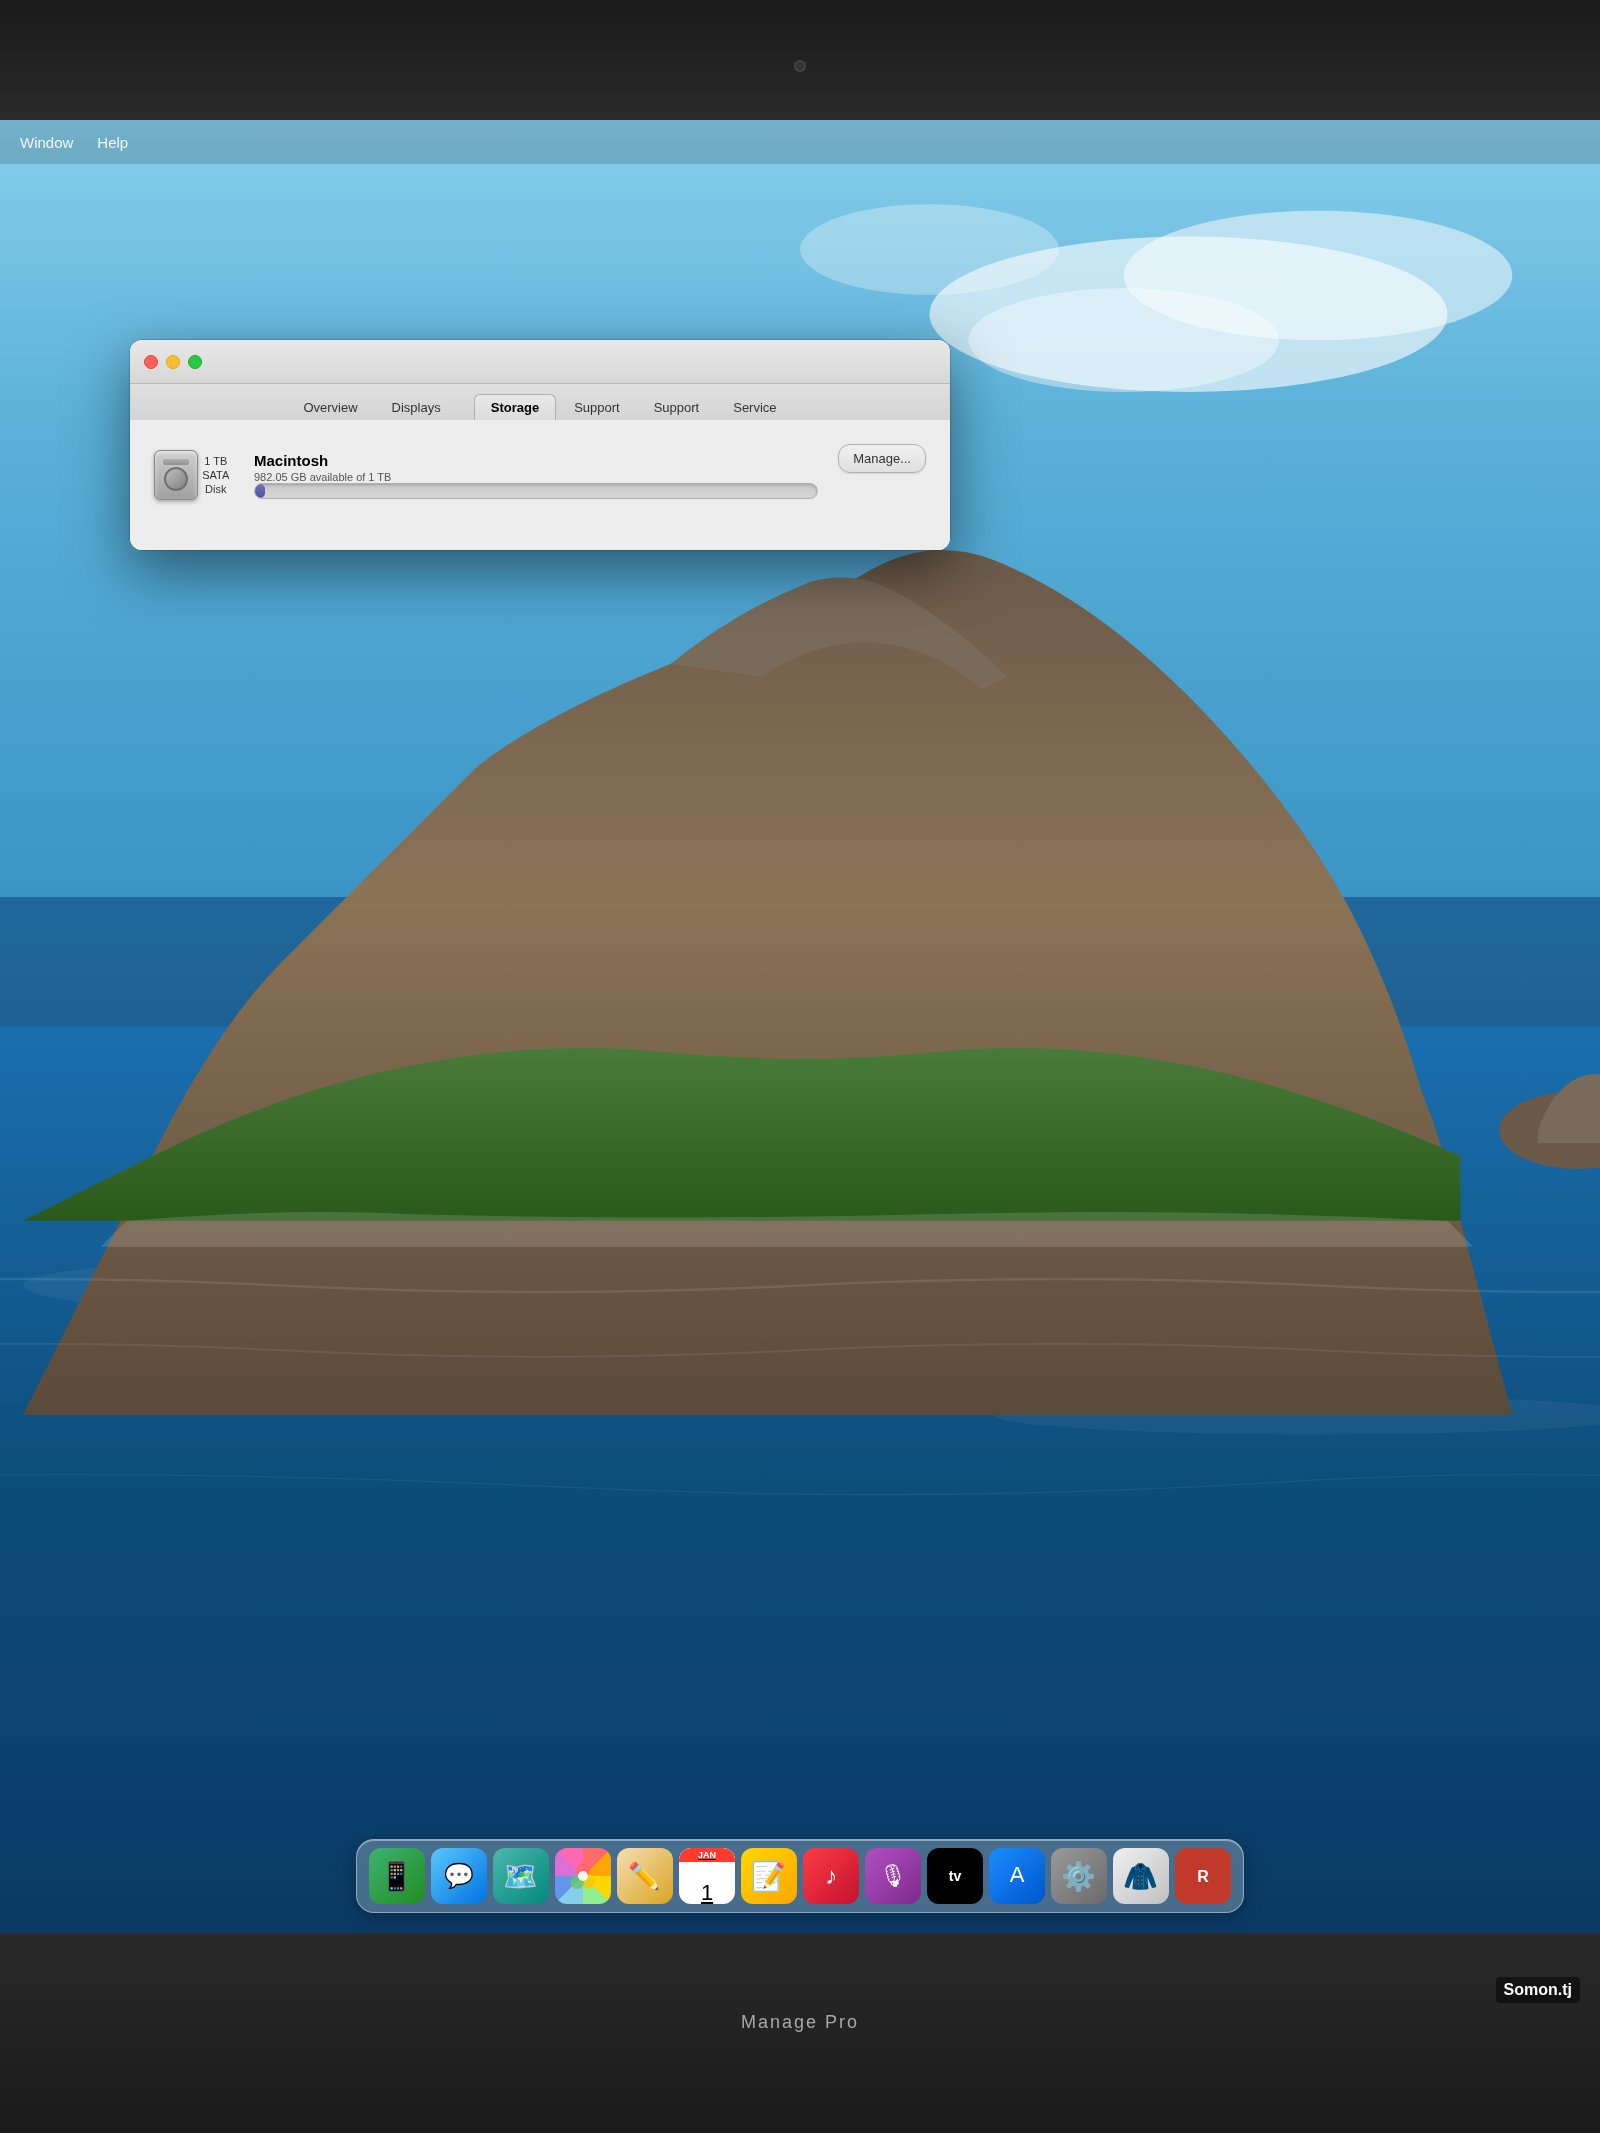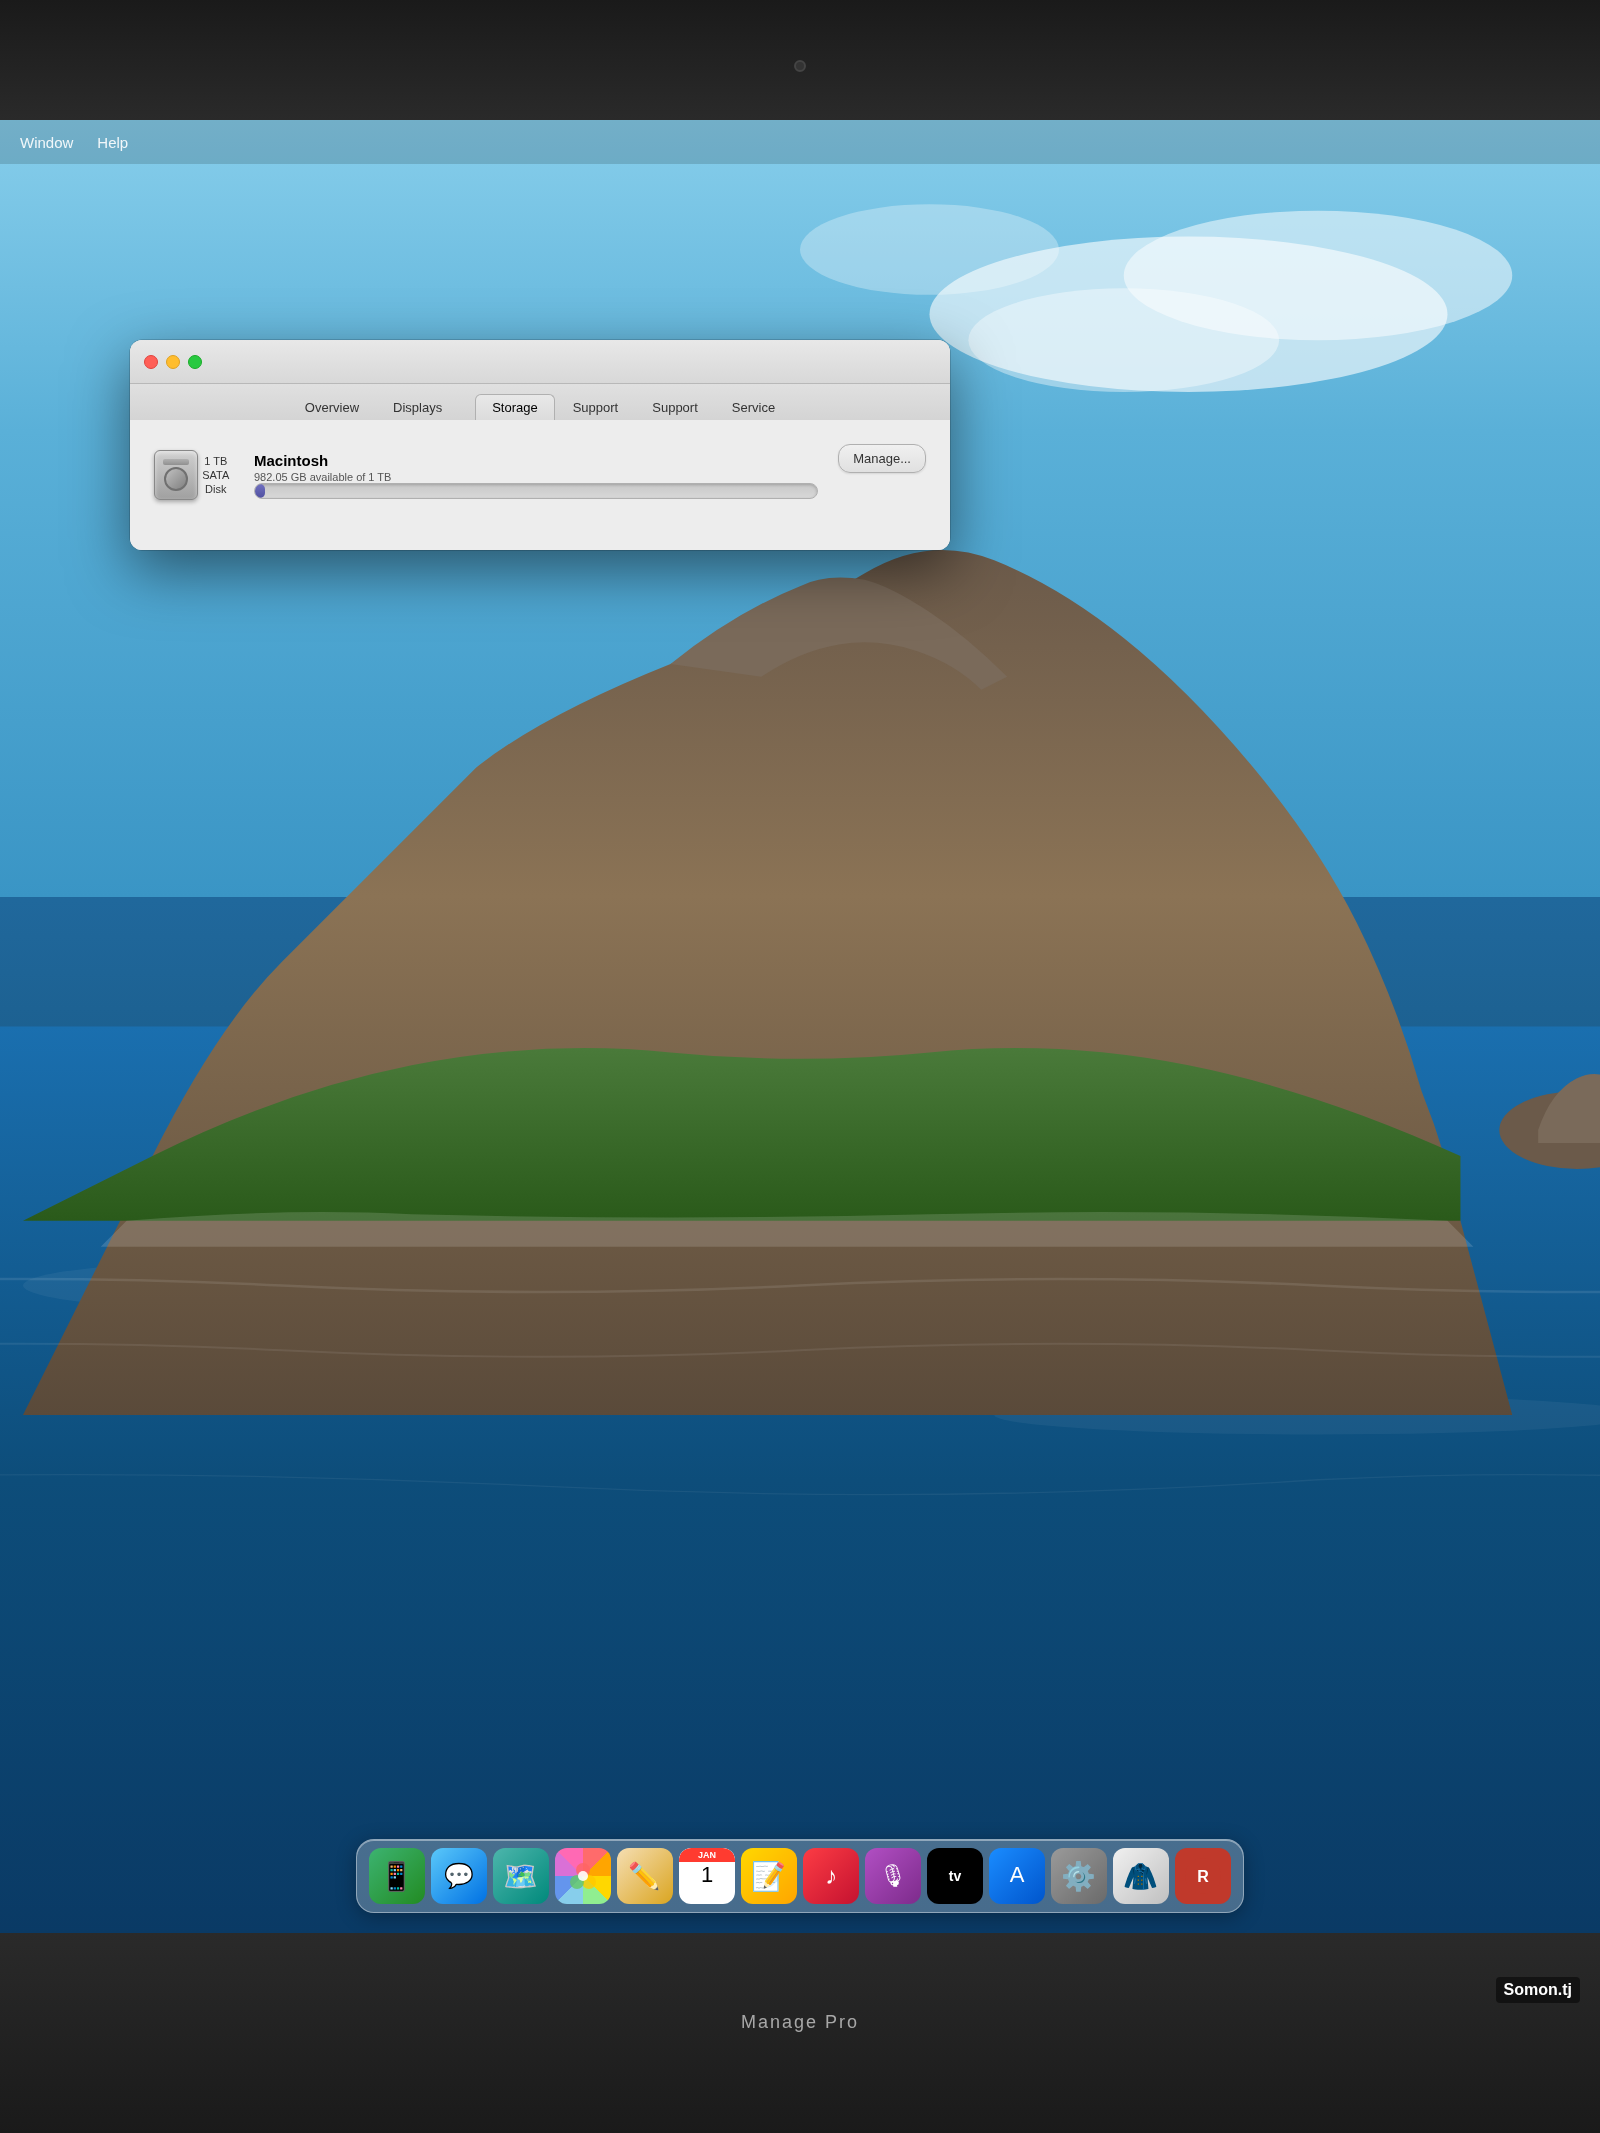--- a/index.html
+++ b/index.html
@@ -119,21 +119,21 @@
       border-radius: 6px 6px 0 0;
       cursor: pointer;
       font-family: inherit;
     }
 
     .tab.active {
       background: linear-gradient(180deg, #e8e8e8 0%, #dcdcdc 100%);
       border: 1px solid #b0b0b0;
       border-bottom: none;
       color: #000;
-      font-weight: 400;
+      font-weight: 700;
       margin-left: 15px;
     }
 
     
     .window-content {
       padding: 20px 24px 24px;
       background: rgba(236,236,236,0.97);
     }
 
     .storage-row {
@@ -286,24 +286,25 @@
     .dock-appletv { background: #000; }
     .dock-appstore { background: linear-gradient(135deg, #1a8cff 0%, #0055cc 100%); }
     .dock-settings { background: linear-gradient(135deg, #9a9a9a 0%, #6a6a6a 100%); }
     .dock-hangers { background: linear-gradient(135deg, #f0f0f0 0%, #c0c0c0 100%); }
     .dock-red { background: #c0392b; }
 
     .dock-calendar-inner {
       display: flex;
       flex-direction: column;
       align-items: center;
-      justify-content: flex-start;
+      justify-content: space-between;
       width: 100%;
       height: 100%;
       border-radius: 12px;
+      text-decoration: underline;
     }
 
     .dock-calendar-month {
       font-size: 9px;
       color: #ff3b30;
       font-weight: 600;
       text-transform: uppercase;
       background: #ff3b30;
       color: white;
       width: 100%;

